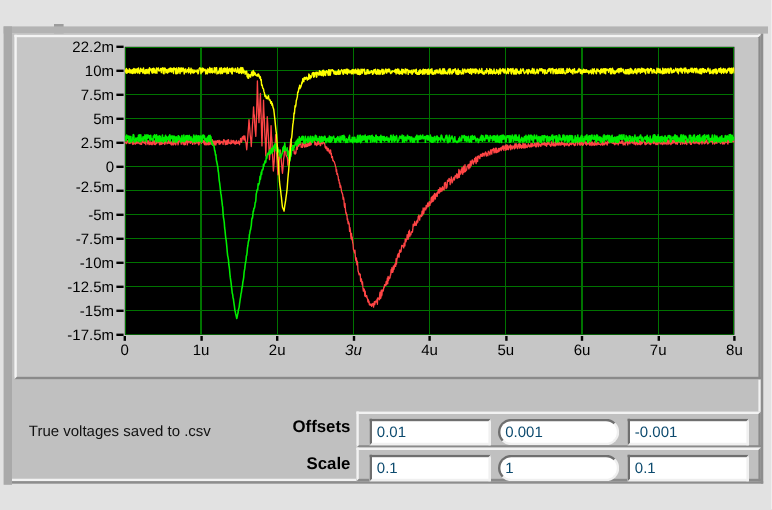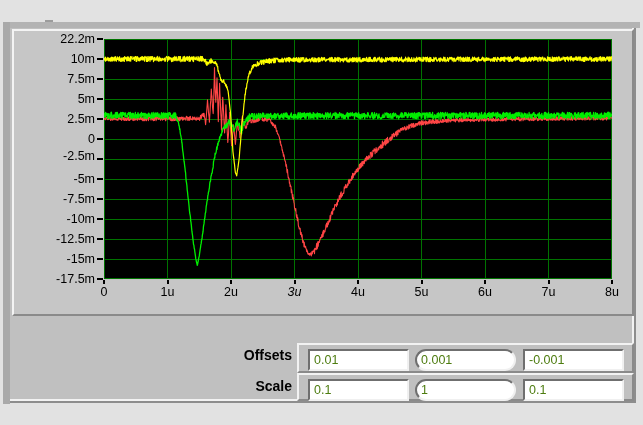--- a/index.html
+++ b/index.html
@@ -22,21 +22,21 @@
     border:2px solid;border-color:#f2f2f2 #858585 #858585 #9a9a9a;box-sizing:border-box;}
   .legend-label{position:absolute;top:2px;font-size:13px;line-height:16px;white-space:nowrap;}
   .legend-icon{position:absolute;top:0px;width:26px;height:19px;background:#000;
     border:1px solid #2a4f2a;outline:1px solid #666;}
   .ctl-frame{position:absolute;left:297px;width:337px;background:#c0c0c0;
     border:2px solid;border-color:#f2f2f2 #8a8a8a #8a8a8a #f2f2f2;box-sizing:border-box;}
   #offsets-frame{top:343px;height:30px;}
   #scale-frame{top:373px;height:28px;}
   .num-input{position:absolute;width:101px;height:22px;box-sizing:border-box;background:#fff;
     border:2px solid;border-color:#6f6f6f #f0f0f0 #f0f0f0 #6f6f6f;
-    font-family:"Liberation Sans",sans-serif;font-size:12.5px;padding:0 0 0 4px;color:#4d7c0f;}
+    font-family:"Liberation Sans",sans-serif;font-size:12.5px;padding:0 0 0 4px;color:#0c4a6e;}
   .in1{left:9px;} .in2{left:116px;border-radius:11px;} .in3{left:224px;} .row-in{top:4px;}
   .ctl-label{position:absolute;left:200px;width:92px;text-align:right;font-weight:bold;font-size:14px;}
   #offsets-label{top:347px;} #scale-label{top:378px;}
   .note{position:absolute;left:24px;top:350px;font-size:12.5px;line-height:18px;color:#111;}
 </style>
 </head>
 <body>
 
 <div id="screen">
   <div class="notch"></div>
@@ -137,14 +137,15 @@
   </div>
 
   <div class="ctl-label" id="scale-label">Scale</div>
   <div class="ctl-frame" id="scale-frame">
     <input class="num-input in1 row-in" readonly="" value="0.1" style="">
     <input class="num-input in2 row-in" readonly="" value="1" style="">
     <input class="num-input in3 row-in" readonly="" value="0.1" style="">
   </div>
 
   <div class="note">
+    <div>True voltages saved to .csv</div>
   </div>
 </div>
 
 </body></html>

